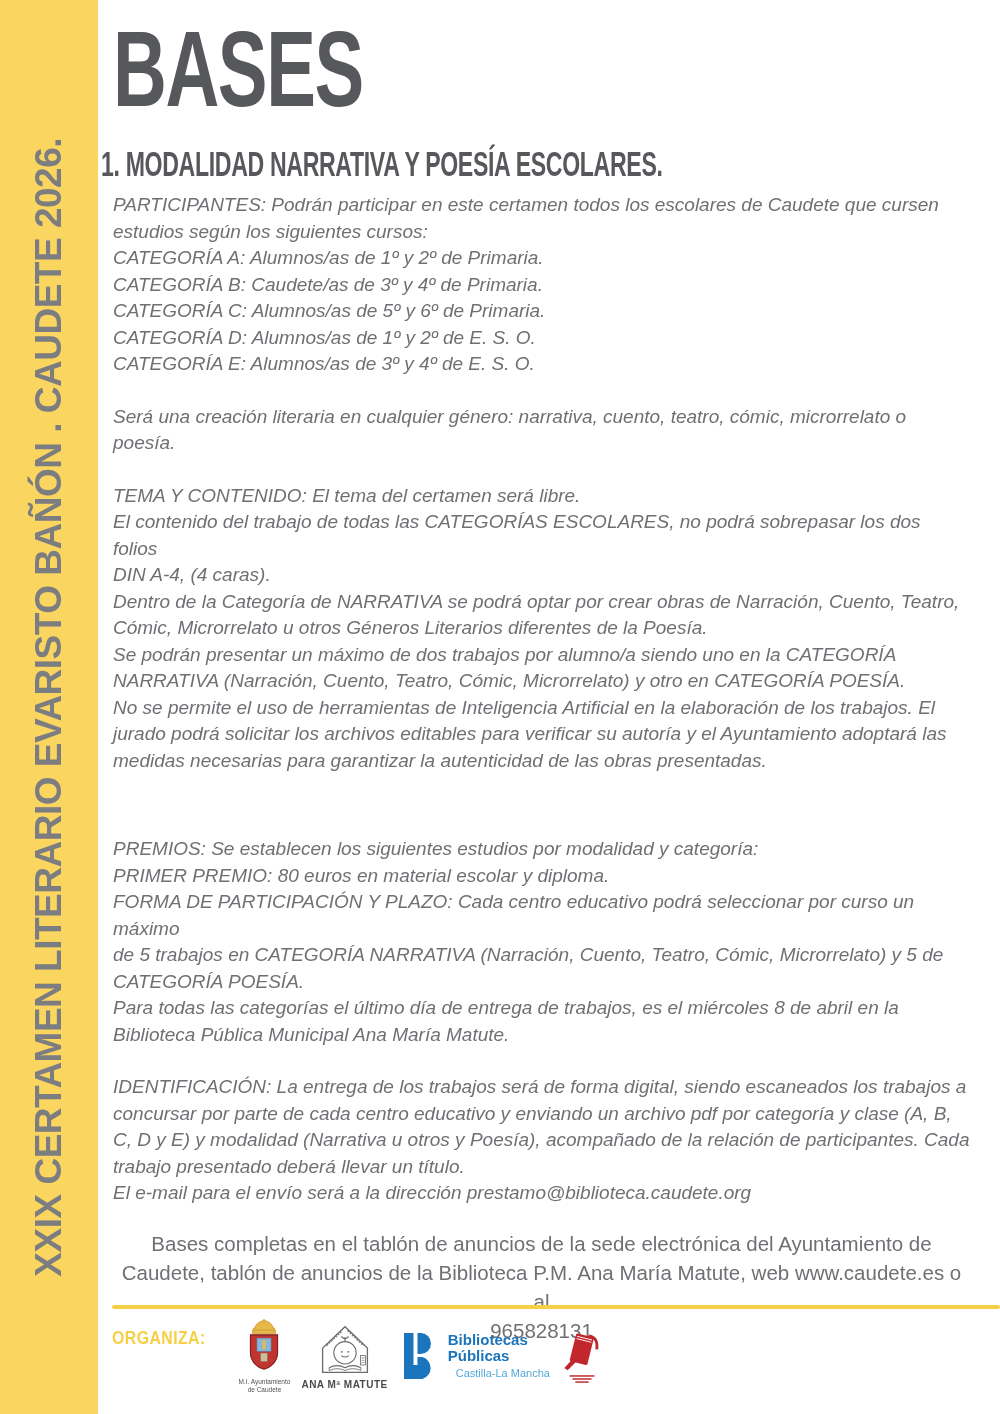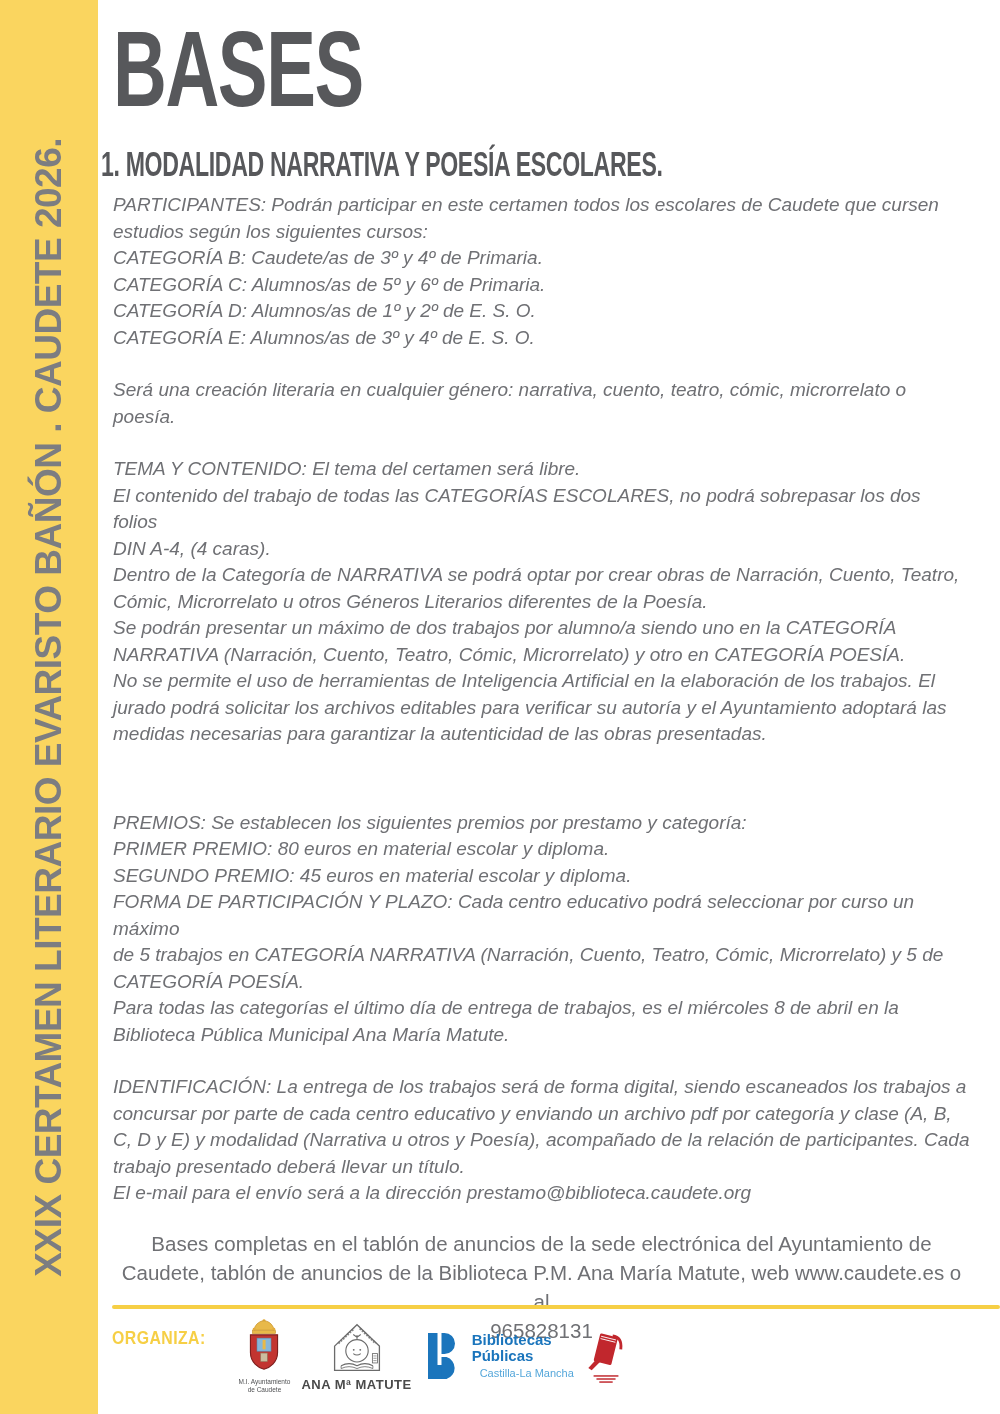--- a/index.html
+++ b/index.html
@@ -72,21 +72,21 @@
     color:var(--accent-yellow);
     transform:scaleX(0.88);transform-origin:left top;white-space:nowrap;
   }
   .logos{display:flex;align-items:center;gap:11px;margin-left:4px;}
   .logo-block{display:flex;flex-direction:column;align-items:center;}
   .logo-caption{
     font-size:6.5px;line-height:7.5px;color:var(--caption-gray);
     text-align:center;margin-top:2px;white-space:nowrap;
   }
   .matute-caption{
-    font-size:13px;font-weight:bold;letter-spacing:0.5px;
+    font-size:10px;font-weight:bold;letter-spacing:0.5px;
     color:#4a4a4a;margin-top:1px;white-space:nowrap;
   }
   .bp-logo{display:flex;align-items:center;gap:7px;}
   .bp-text{display:flex;flex-direction:column;}
   .bp-line{font-size:15px;line-height:16.5px;font-weight:bold;color:var(--logo-blue);}
   .bp-sub{font-size:11px;line-height:13px;color:var(--logo-light-blue);margin-top:2px;margin-left:8px;}
   .blue{fill:var(--logo-blue);}
   .red{fill:var(--logo-red);}
 </style>
 </head>
@@ -97,33 +97,33 @@
   <aside class="banner">
     <span class="banner-text">XXIX CERTAMEN LITERARIO EVARISTO BAÑÓN . CAUDETE 2026.</span>
   </aside>
 
   <main class="content">
     <h1 class="title">BASES</h1>
     <br>
     <h2 class="section">1. MODALIDAD NARRATIVA Y POESÍA ESCOLARES.</h2>
     <div class="body-text">
         <p class="para gap-none">PARTICIPANTES: Podrán participar en este certamen todos los escolares de Caudete que cursen<br>estudios según los siguientes cursos:</p>
+        <p class="para gap-none">CATEGORÍA A: Alumnos/as de 1º y 2º de Primaria.</p>
         <p class="para gap-none">CATEGORÍA B: Caudete/as de 3º y 4º de Primaria.</p>
         <p class="para gap-none">CATEGORÍA C: Alumnos/as de 5º y 6º de Primaria.</p>
         <p class="para gap-none">CATEGORÍA D: Alumnos/as de 1º y 2º de E. S. O.</p>
         <p class="para gap-none">CATEGORÍA E: Alumnos/as de 3º y 4º de E. S. O.</p>
         <p class="para gap-one">Será una creación literaria en cualquier género: narrativa, cuento, teatro, cómic, microrrelato o<br>poesía.</p>
         <p class="para gap-one">TEMA Y CONTENIDO: El tema del certamen será libre.</p>
         <p class="para gap-none">El contenido del trabajo de todas las CATEGORÍAS ESCOLARES, no podrá sobrepasar los dos folios<br>DIN A-4, (4 caras).</p>
         <p class="para gap-none">Dentro de la Categoría de NARRATIVA se podrá optar por crear obras de Narración, Cuento, Teatro,<br>Cómic, Microrrelato u otros Géneros Literarios diferentes de la Poesía.</p>
         <p class="para gap-none">Se podrán presentar un máximo de dos trabajos por alumno/a siendo uno en la CATEGORÍA<br>NARRATIVA (Narración, Cuento, Teatro, Cómic, Microrrelato) y otro en CATEGORÍA POESÍA.</p>
         <p class="para gap-none">No se permite el uso de herramientas de Inteligencia Artificial en la elaboración de los trabajos. El<br>jurado podrá solicitar los archivos editables para verificar su autoría y el Ayuntamiento adoptará las<br>medidas necesarias para garantizar la autenticidad de las obras presentadas.</p>
-        <p class="para gap-two">PREMIOS: Se establecen los siguientes premios por prestamo y categoría:</p>
+        <p class="para gap-two">PREMIOS: Se establecen los siguientes estudios por modalidad y categoría:</p>
         <p class="para gap-none">PRIMER PREMIO: 80 euros en material escolar y diploma.</p>
-        <p class="para gap-none">SEGUNDO PREMIO: 45 euros en material escolar y diploma.</p>
         <p class="para gap-none">FORMA DE PARTICIPACIÓN Y PLAZO: Cada centro educativo podrá seleccionar por curso un máximo<br>de 5 trabajos en CATEGORÍA NARRATIVA (Narración, Cuento, Teatro, Cómic, Microrrelato) y 5 de<br>CATEGORÍA POESÍA.</p>
         <p class="para gap-none">Para todas las categorías el último día de entrega de trabajos, es el miércoles 8 de abril en la<br>Biblioteca Pública Municipal Ana María Matute.</p>
         <p class="para gap-one">IDENTIFICACIÓN: La entrega de los trabajos será de forma digital, siendo escaneados los trabajos a<br>concursar por parte de cada centro educativo y enviando un archivo pdf por categoría y clase (A, B,<br>C, D y E) y modalidad (Narrativa u otros y Poesía), acompañado de la relación de participantes. Cada<br>trabajo presentado deberá llevar un título.</p>
         <p class="para gap-none">El e-mail para el envío será a la dirección prestamo@biblioteca.caudete.org</p>
       </div>
     <div class="closing">
         <p class="para gap-none">Bases completas en el tablón de anuncios de la sede electrónica del Ayuntamiento de<br>Caudete, tablón de anuncios de la Biblioteca P.M. Ana María Matute, web www.caudete.es o al<br>965828131</p>
       </div>
   </main>
 

